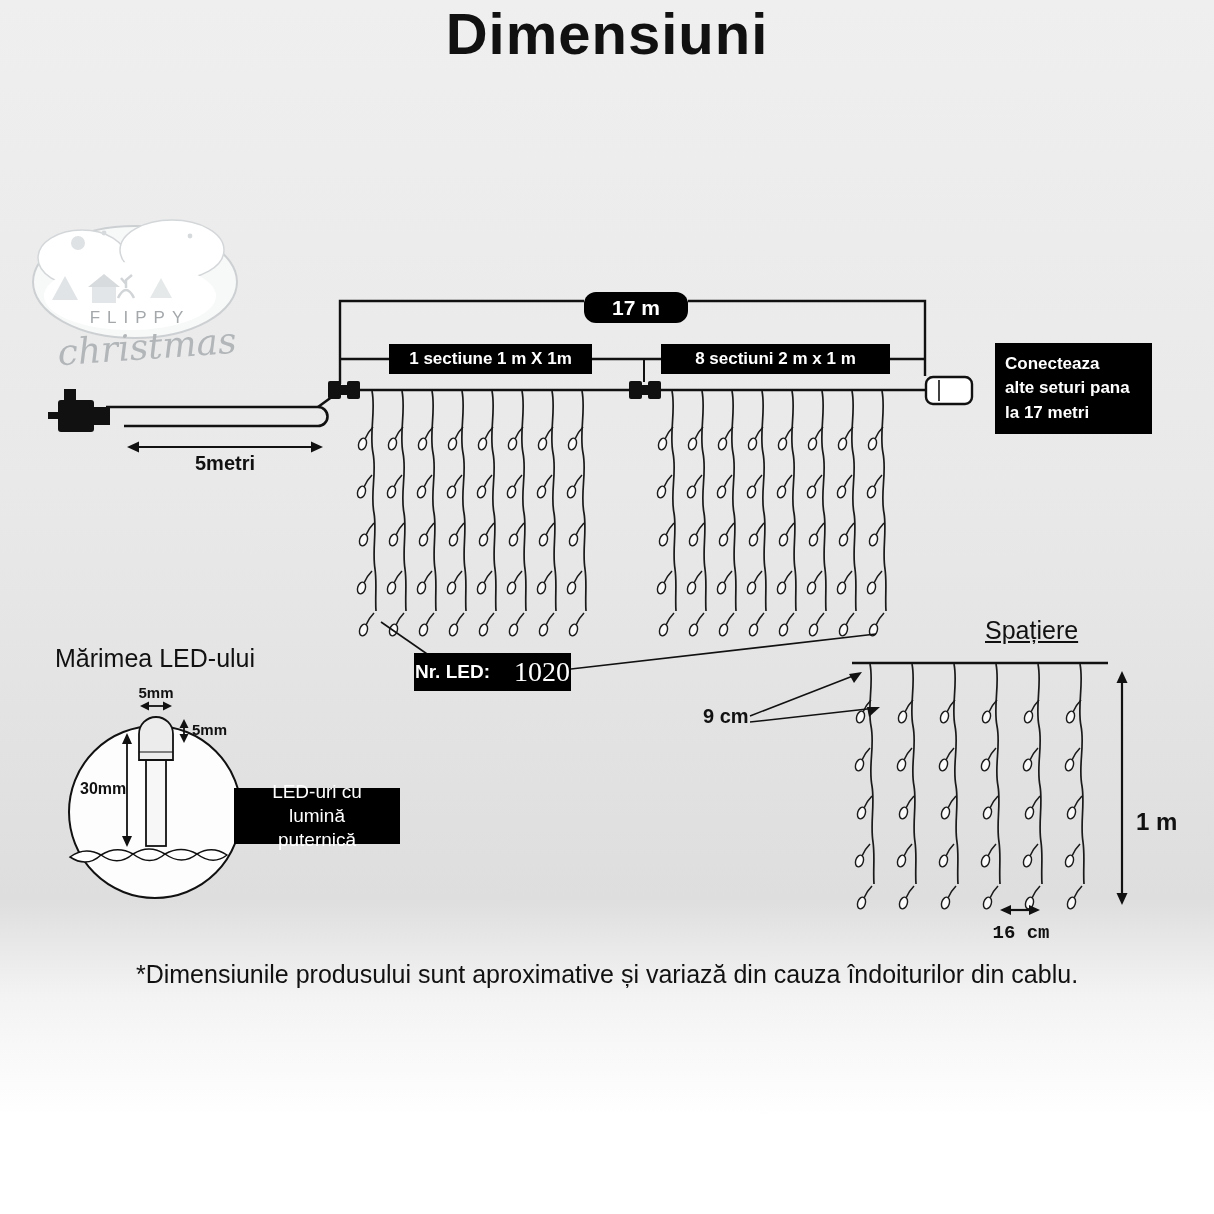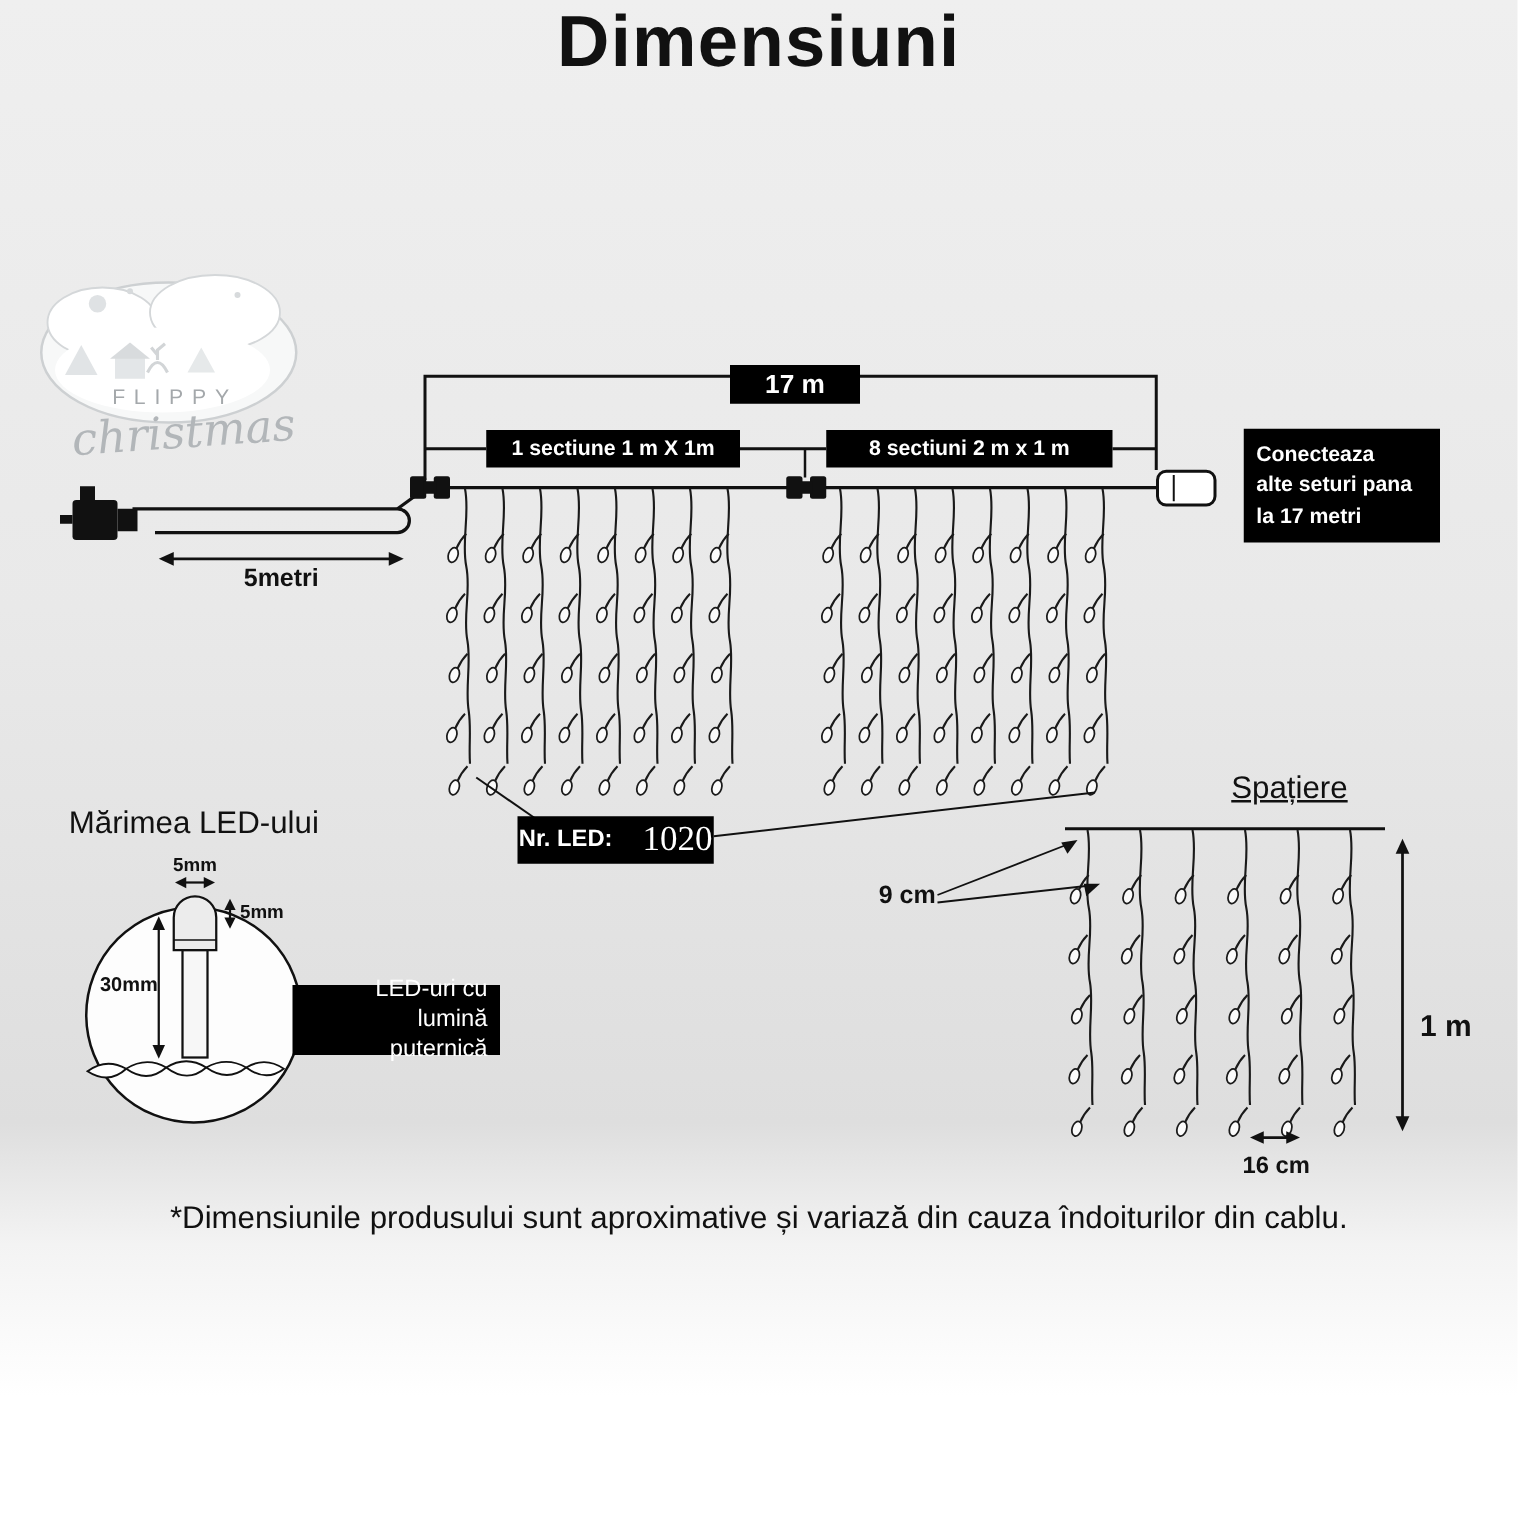--- a/index.html
+++ b/index.html
@@ -12,40 +12,40 @@
   svg.layer { position:absolute; left:0; top:0; }
   .lbl { position:absolute; color:#111; }
   .bold { font-weight:700; }
   .center { text-align:center; }
   .blackbox {
     position:absolute; background:#000; color:#fff; font-weight:700;
     display:flex; align-items:center; justify-content:center; text-align:center;
     font-family:"Liberation Sans", sans-serif;
   }
   .title { left:0; top:214; width:100%; text-align:center; font-size:58px; font-weight:700; letter-spacing:1px; }
-  .box-17m      { left:584px; top:292px; width:104px; height:31px; font-size:21px; }
+  .box-17m      { left:584px; top:292px; width:104px; height:31px; font-size:21px;border-radius:12px; }
   .box-sec1     { left:389px; top:344px; width:203px; height:30px; font-size:17px; }
   .box-sec2     { left:661px; top:344px; width:229px; height:30px; font-size:17px; }
   .box-connect  { left:995px; top:343px; width:157px; height:91px; font-size:17px;
                   justify-content:flex-start; text-align:left; padding-left:10px;
                   white-space:pre-line; line-height:1.45; }
   .lbl-5metri   { left:125px; top:452px; width:200px; font-size:20px; }
   .box-nrled    { left:414px; top:653px; width:157px; height:38px; gap:24px; }
   .nrled-label  { font-size:19px; font-weight:700; }
   .nrled-value  { font-family:"Liberation Serif", serif; font-size:28px; font-weight:400; }
   .lbl-spatiere { left:985px; top:616px; font-size:25px;text-decoration:underline; }
   .lbl-9cm      { left:703px; top:705px; font-size:20px; }
   .lbl-1m       { left:1136px; top:808px; font-size:24px; }
-  .lbl-16cm     { left:992px; top:922px; width:58px; font-size:19px; }
+  .lbl-16cm     { left:992px; top:922px; width:58px; font-size:19px;font-family:Liberation Mono, monospace; }
   .lbl-marimea  { left:55px; top:644px; font-size:25px; }
   .lbl-5mm-w    { left:131px; top:684px; width:50px; font-size:15px; }
   .lbl-5mm-h    { left:192px; top:721px; font-size:15px; }
   .lbl-30mm     { left:80px; top:780px; font-size:16px; }
   .box-ledinfo  { left:234px; top:788px; width:166px; height:56px; font-size:19px; font-weight:400;
-                  justify-content:flex-start; text-align:right; padding:6px 10px;
+                  justify-content:flex-start; text-align:center; padding:6px 10px;
                   white-space:pre-line; line-height:1.25; }
   .footnote     { left:0; top:960px; width:100%; text-align:center; font-size:25px; }
   .lbl-flippy   { left:60px; top:308px; width:160px; text-align:center; letter-spacing:7px;
                   font-size:17px; color:#a4a8ab; }
   .lbl-christmas{ left:52px; top:326px; width:190px; text-align:center; font-size:36px;
                   font-style:italic; font-family:"DejaVu Serif", serif; color:#b2b6b9;
                   transform:rotate(-4deg); }
 </style>
 </head>
 <body>

